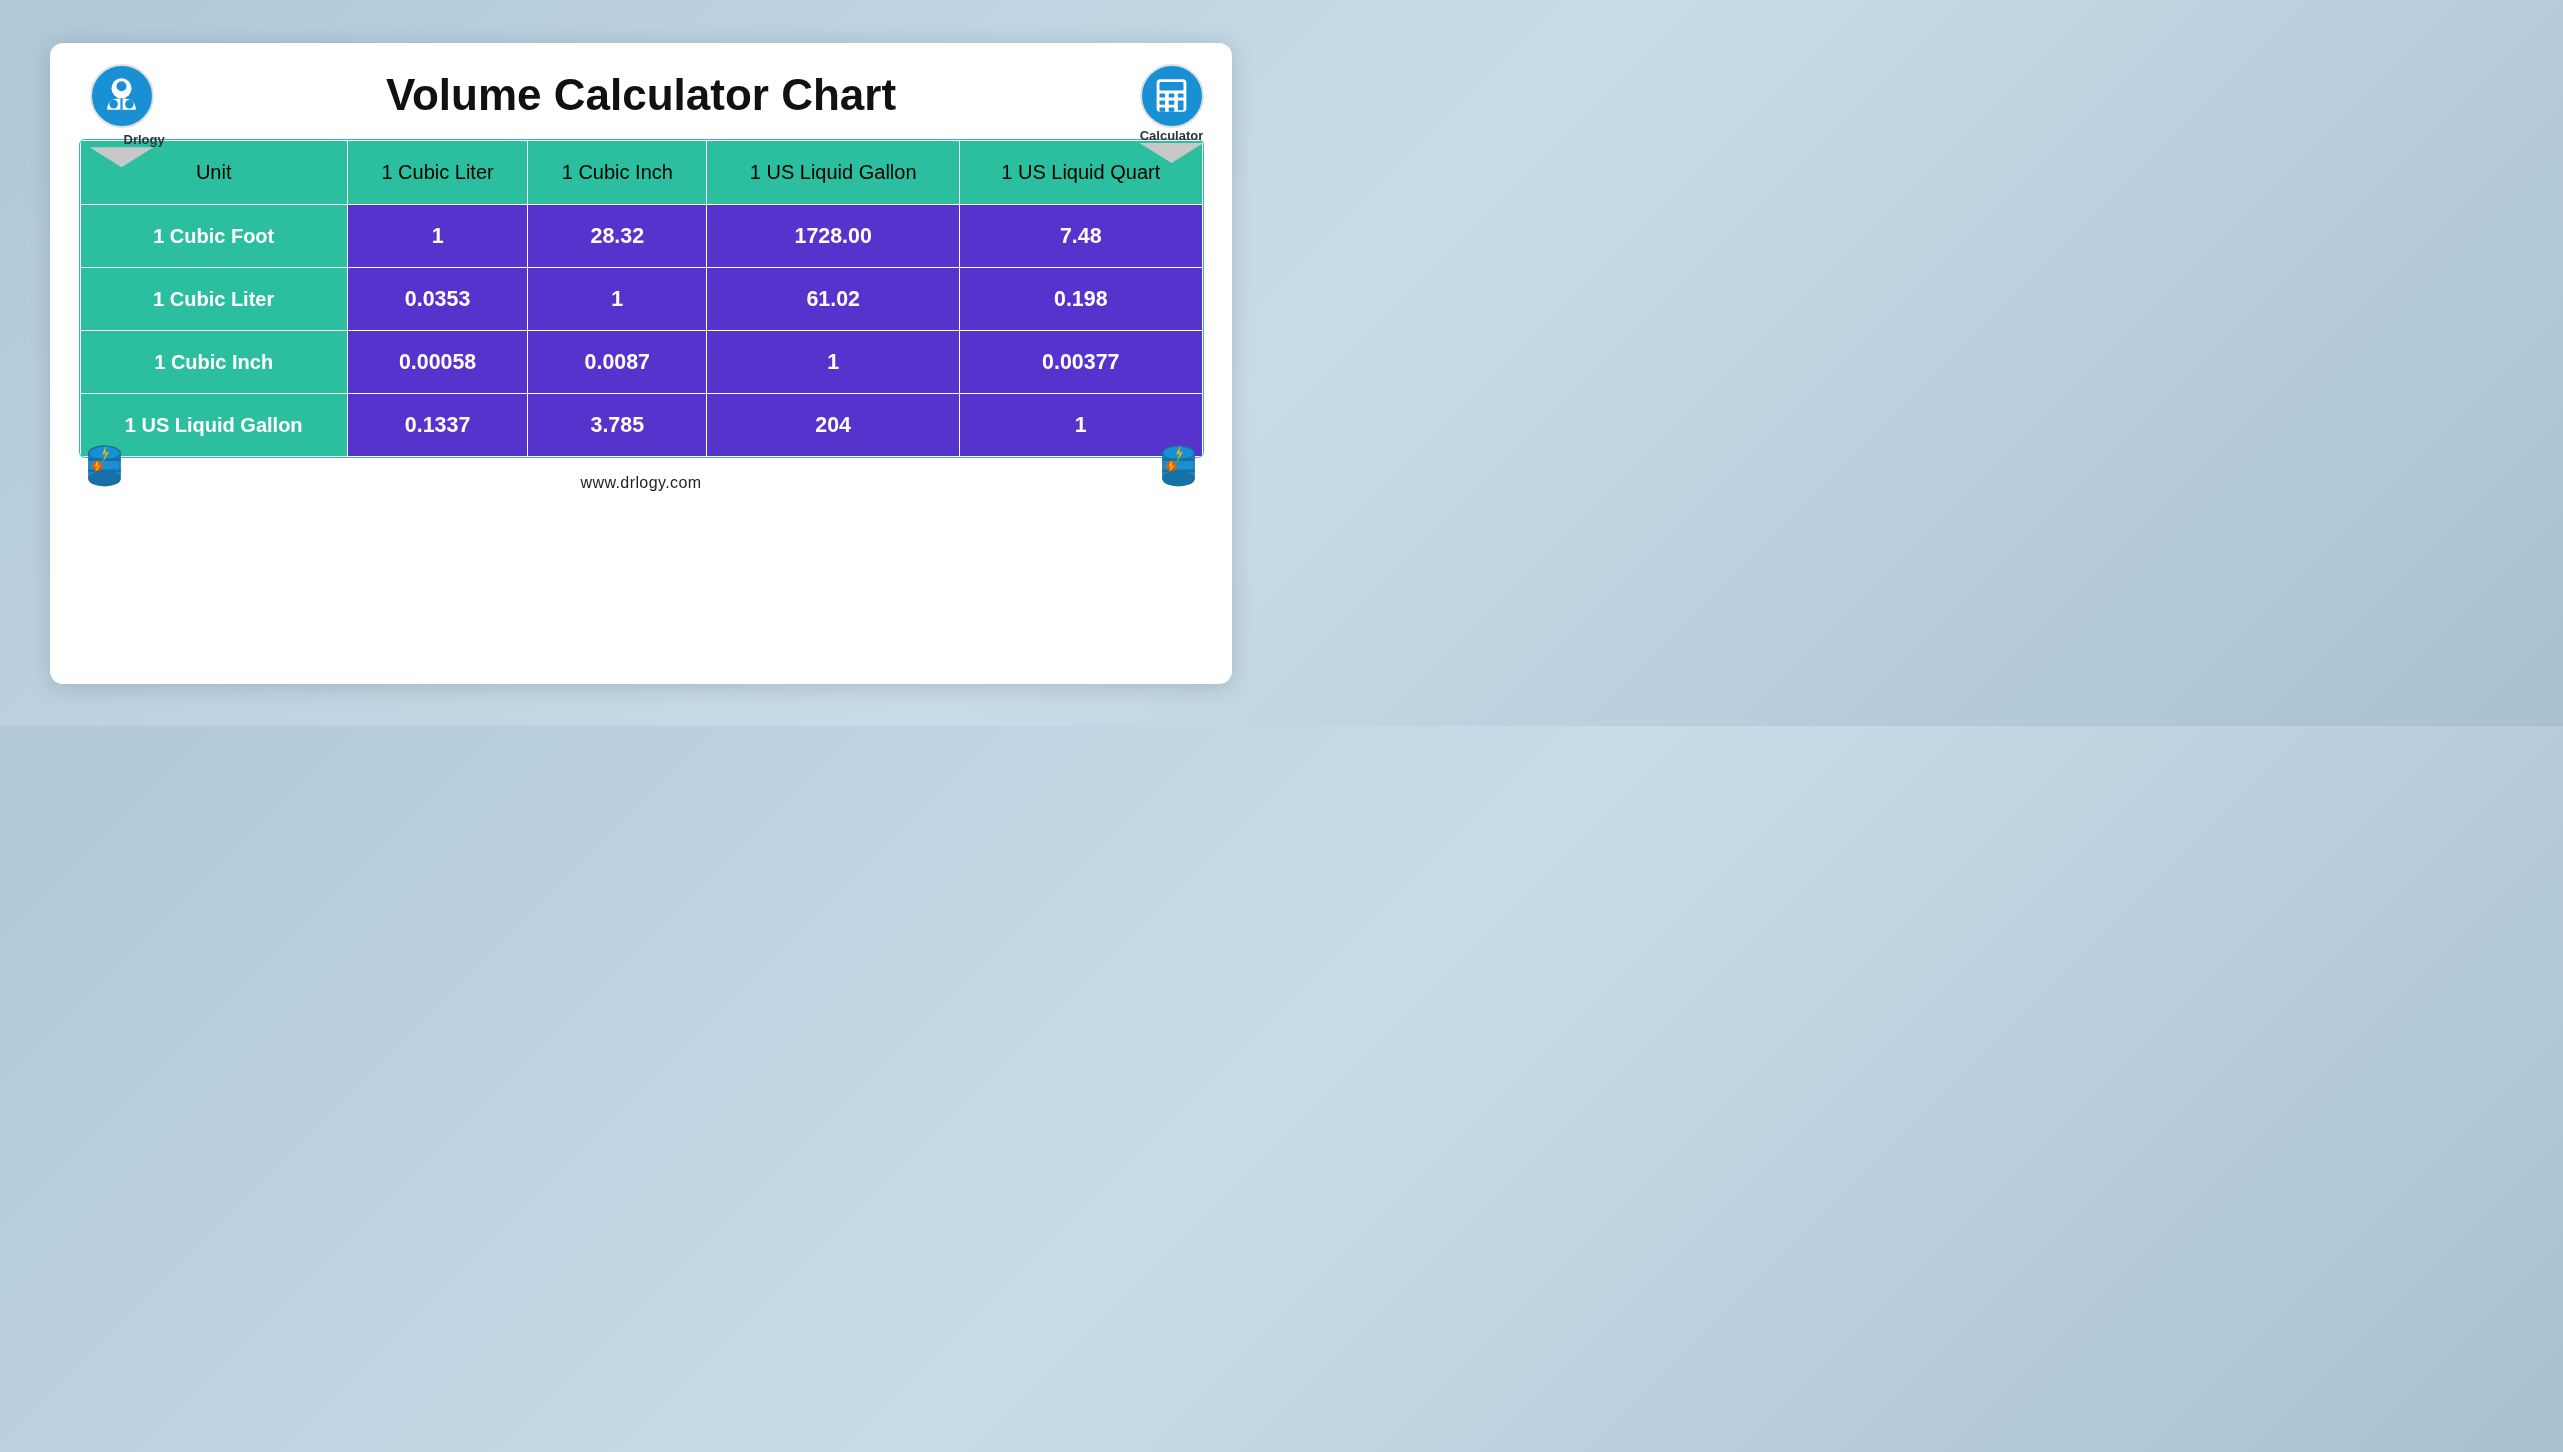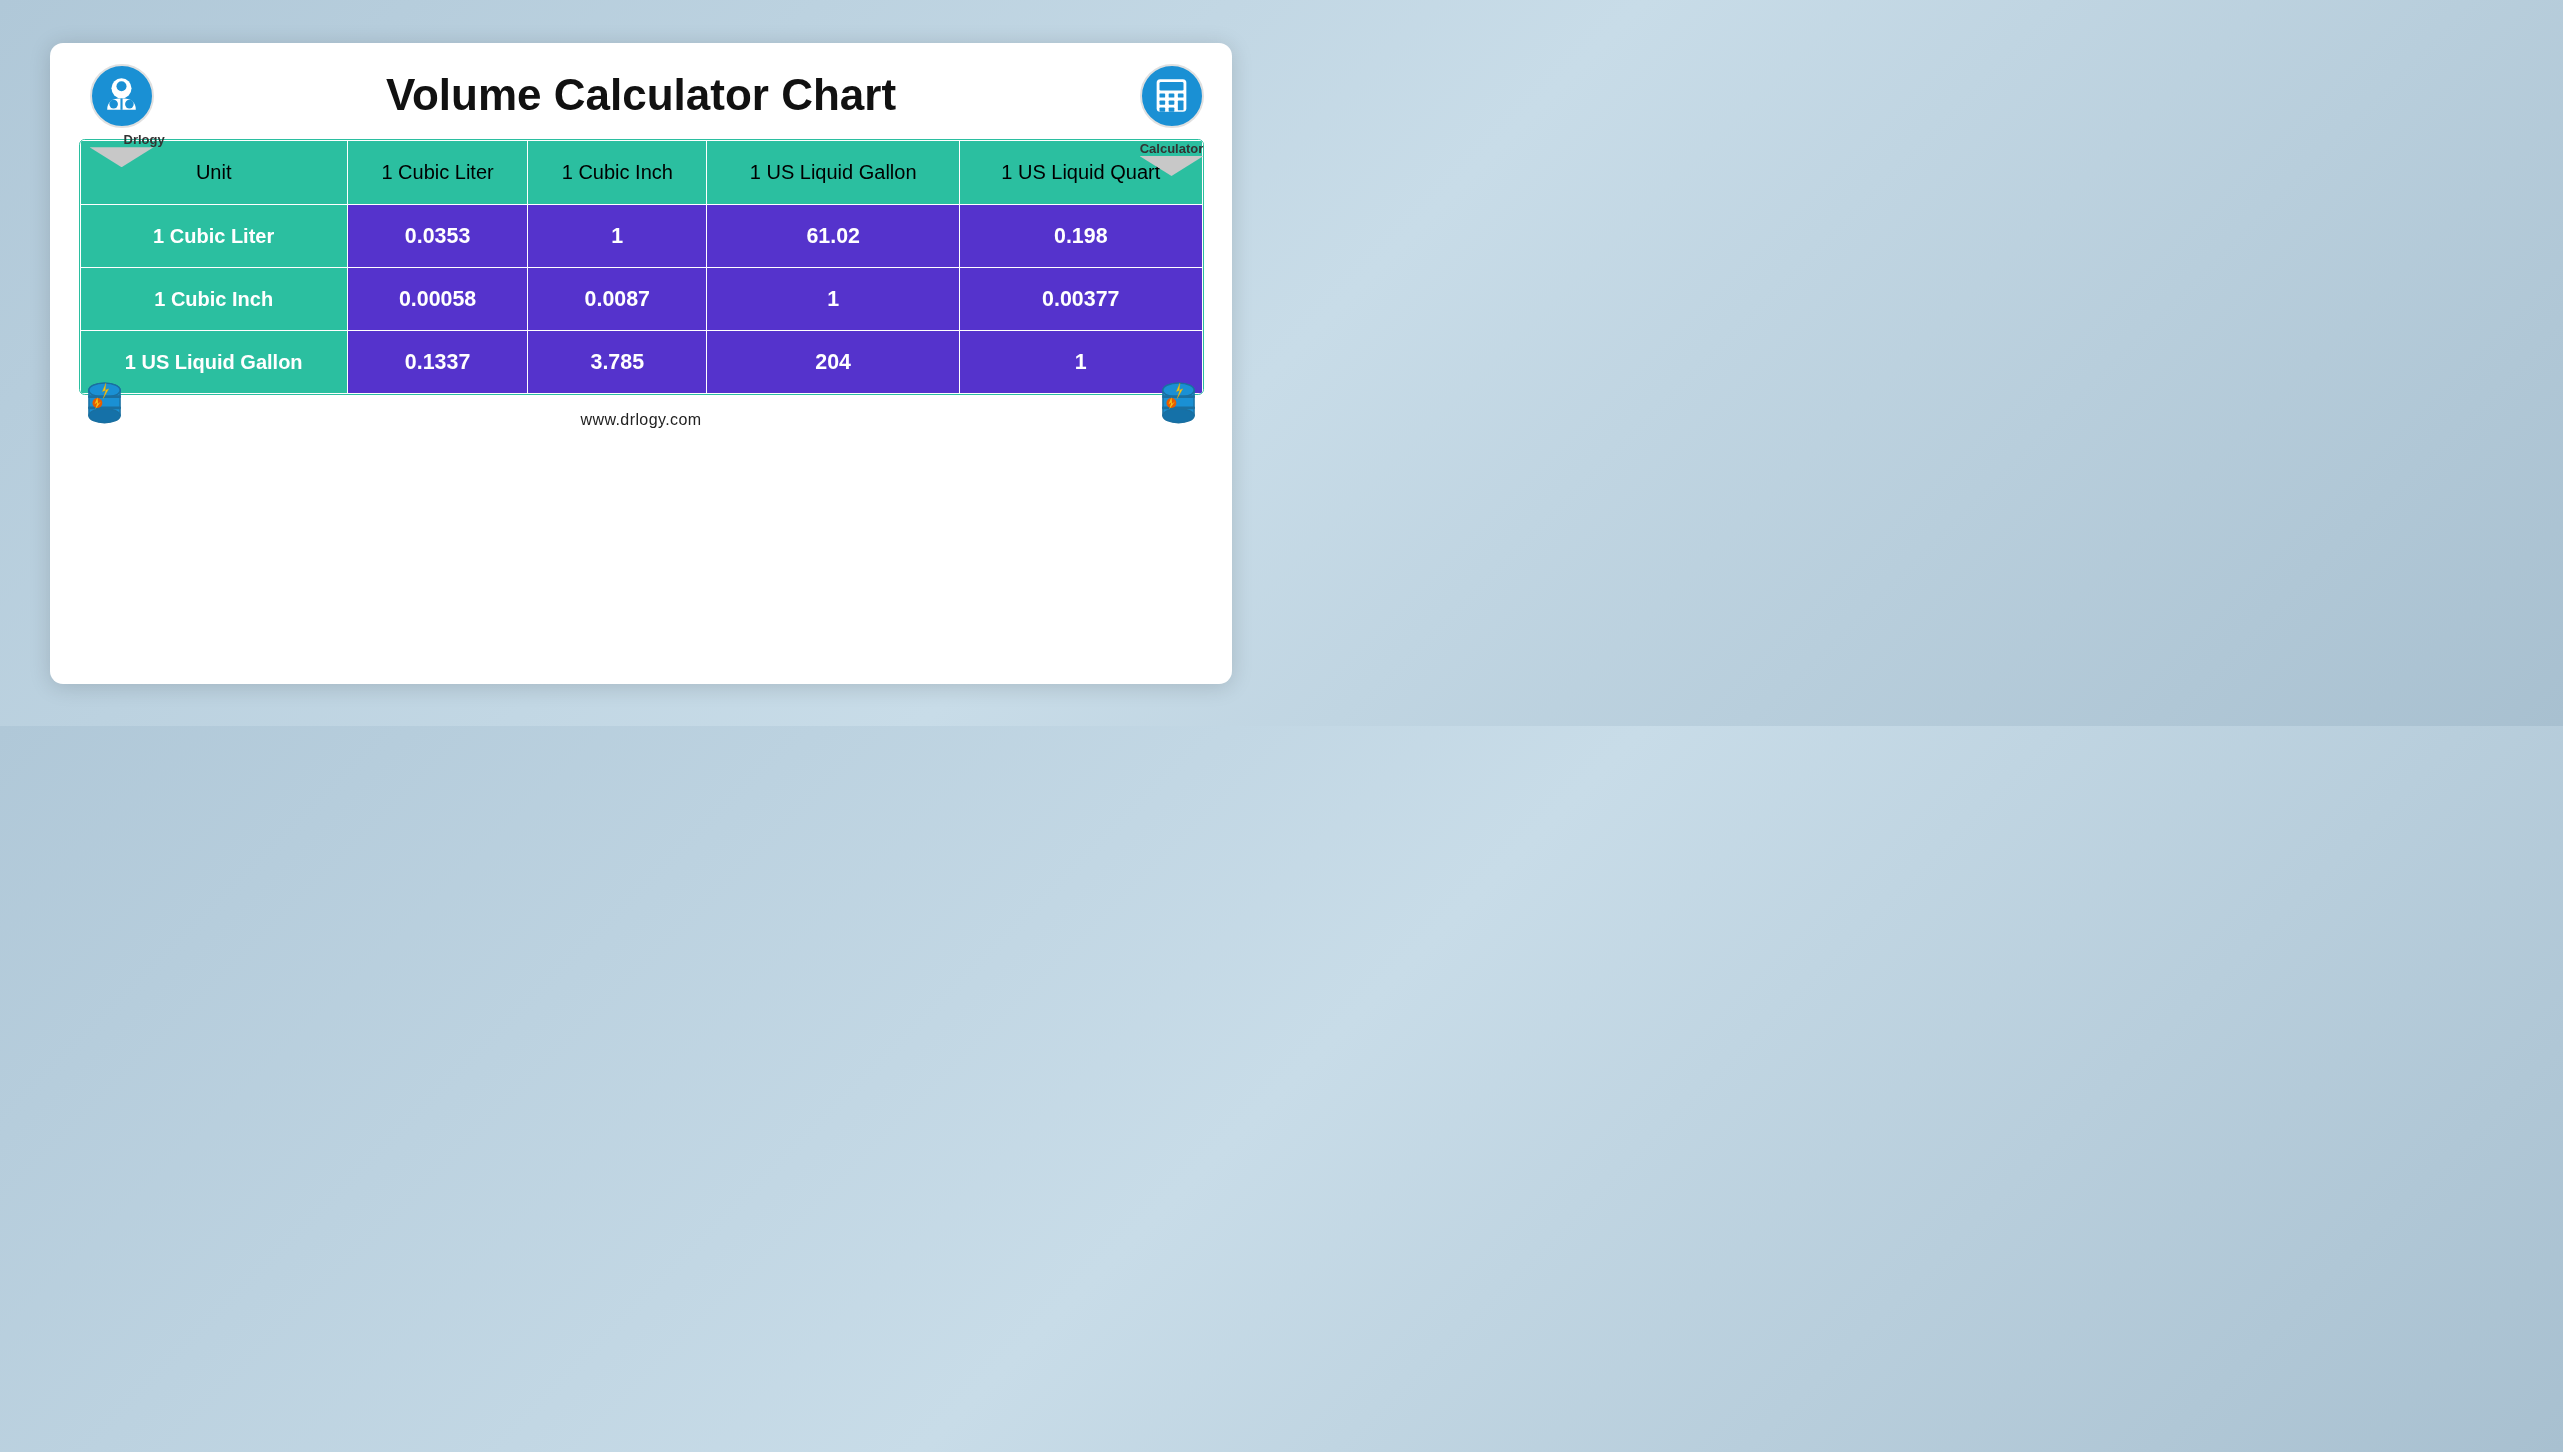--- a/index.html
+++ b/index.html
@@ -75,21 +75,21 @@
       background: #1a90d4;
       display: flex;
       align-items: center;
       justify-content: center;
       border: 2.1px solid #e0e0e0;
     }
     .calc-label {
       font-size: 13px;
       font-weight: bold;
       color: #333;
-      margin-top: 13px;
+      margin-top: 0;
     }
     .calc-chevron {
       width: 64px;
       height: 20px;
       background: #c8c8c8;
       clip-path: polygon(0 0, 100% 0, 50% 100%);
     }
     .page-title {
       font-size: 44px;
       font-weight: 900;
@@ -205,20 +205,27 @@
         <tr>
           <th>Unit</th>
           <th>1 Cubic Liter</th>
           <th>1 Cubic Inch</th>
           <th>1 US Liquid Gallon</th>
           <th>1 US Liquid Quart</th>
         </tr>
       </thead>
       <tbody>
         <tr>
+          <td>1 Cubic Foot</td>
+          <td>1</td>
+          <td>28.32</td>
+          <td>1728.00</td>
+          <td>7.48</td>
+        </tr>
+        <tr>
           <td>1 Cubic Liter</td>
           <td>0.0353</td>
           <td>1</td>
           <td>61.02</td>
           <td>0.198</td>
         </tr>
         <tr>
           <td>1 Cubic Inch</td>
           <td>0.00058</td>
           <td>0.0087</td>

